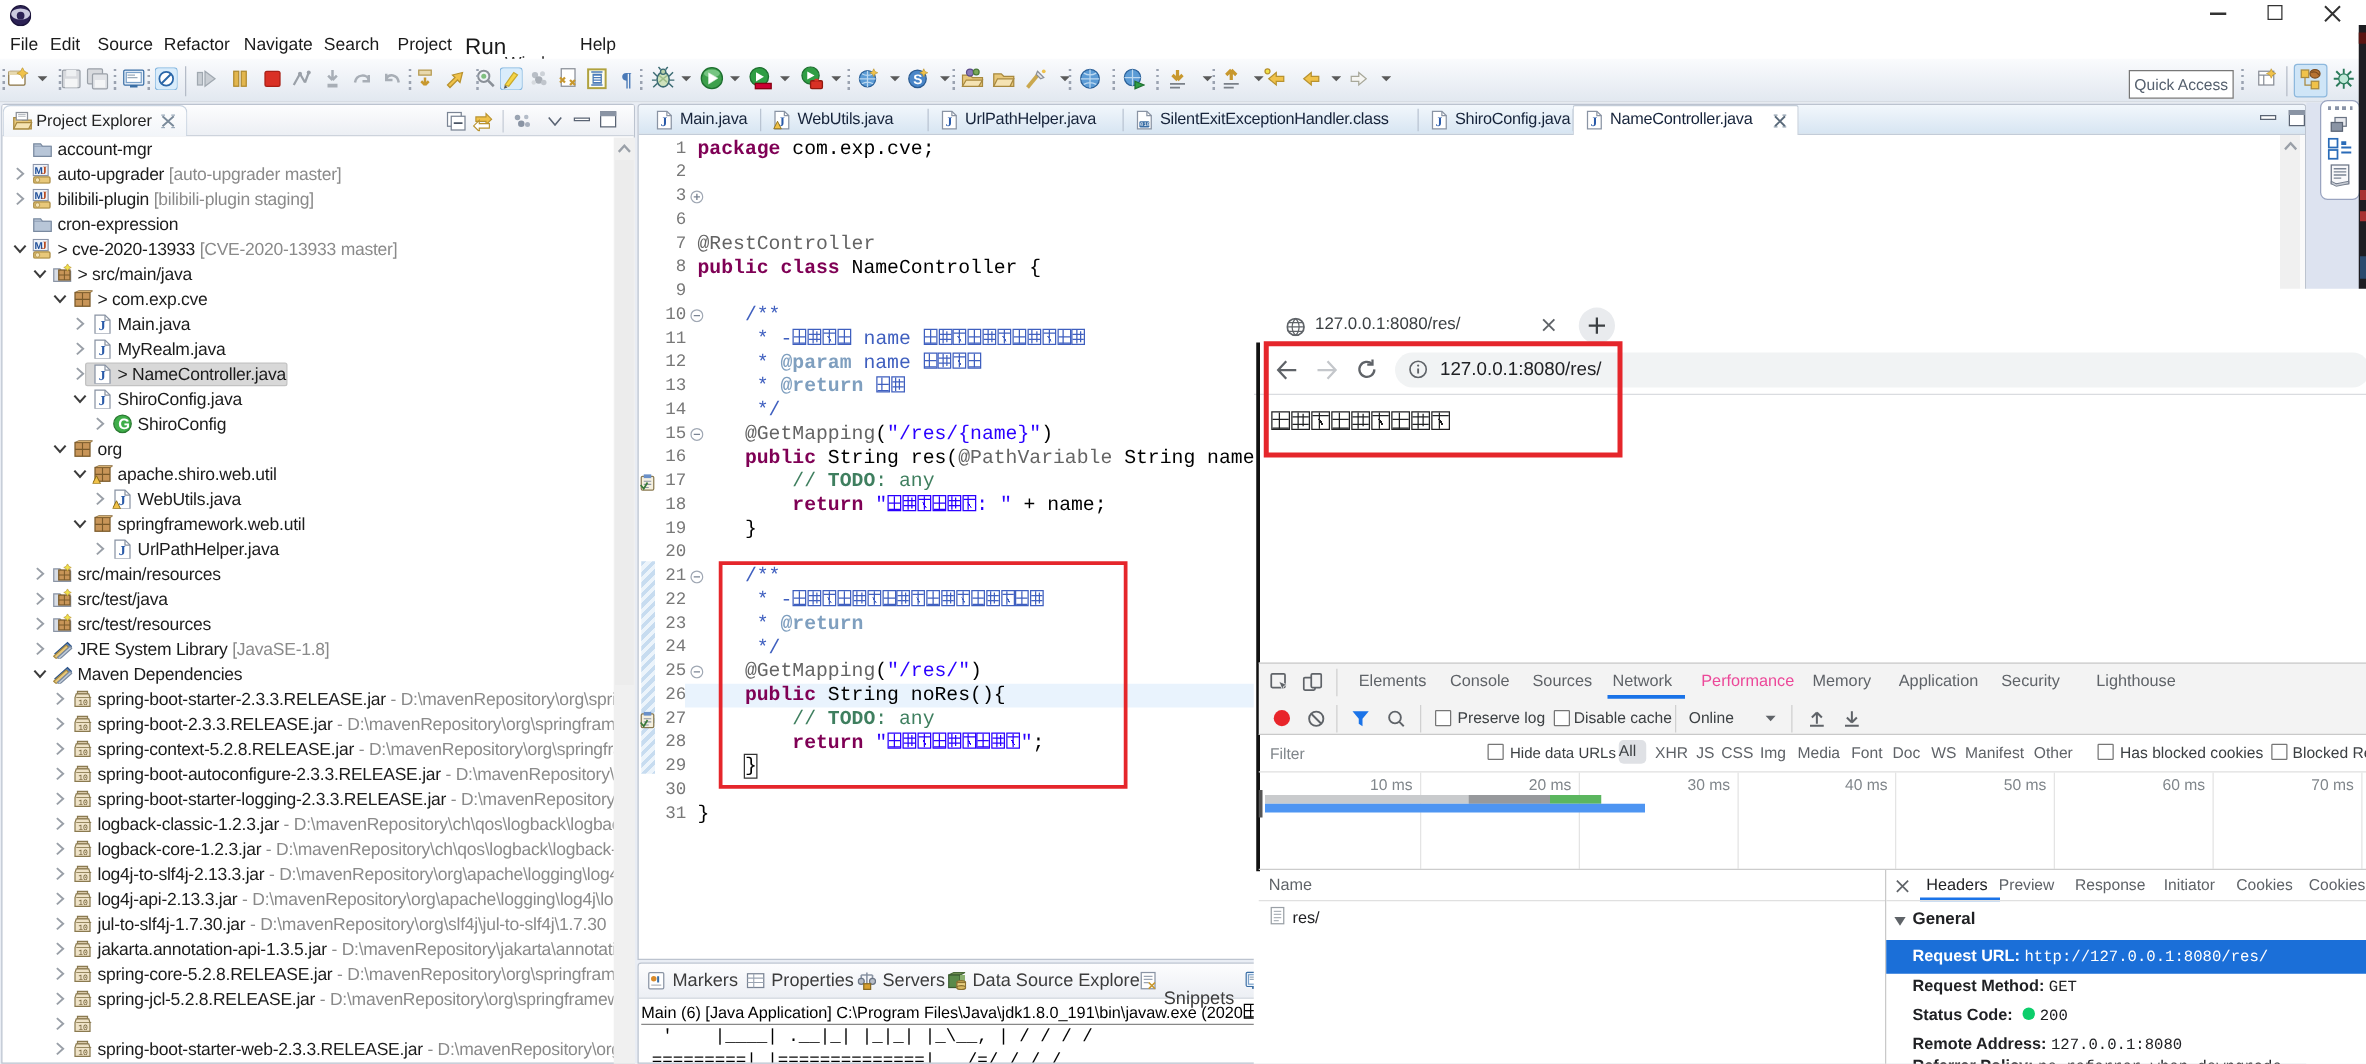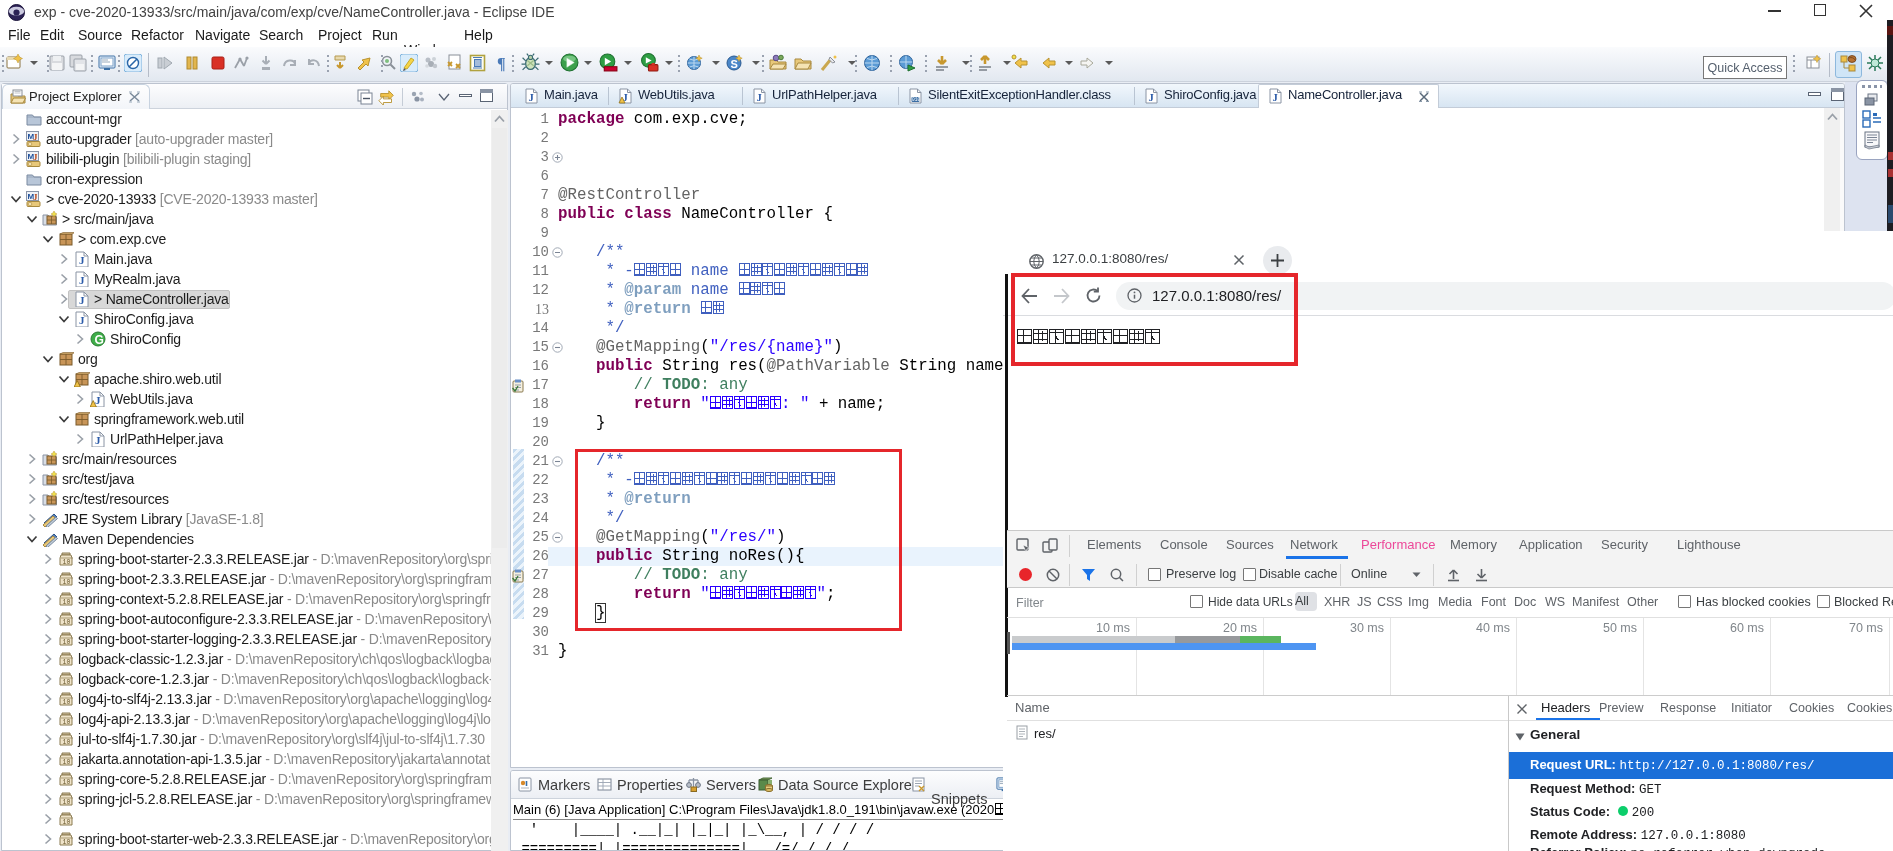--- a/index.html
+++ b/index.html
@@ -9,36 +9,35 @@
 svg{display:block}
 </style></head><body>
 
 <div class="ab" style="left:0;top:0;width:1893px;height:24px;background:#fff">
 <svg class="ab" style="left:8px;top:4px" width="17" height="17">
       <circle cx="8.5" cy="8.5" r="8" fill="#2c2255"></circle>
       <circle cx="8.5" cy="8.5" r="8" fill="none" stroke="#1b143a"></circle>
       <ellipse cx="8.5" cy="7.2" rx="7.6" ry="4.4" fill="#e8e8f8" opacity="0.85"></ellipse>
       <circle cx="8.5" cy="8.5" r="3.1" fill="#2c2255"></circle>
     </svg>
-<div class="ab" style="left:34px;top:4px;font-size:14px;color:#434343">exp - cve-2020-13933/src/main/java/com/exp/cve/NameController.java - Eclipse IDE</div>
 <div class="ab" style="left:1768px;top:10px;width:13px;height:2px;background:#333"></div>
 <div class="ab" style="left:1814px;top:4px;width:12px;height:12px;border:1.5px solid #333"></div>
 <svg class="ab" style="left:1859px;top:4px" width="14" height="14">
       <path d="M1 1 L13 13 M13 1 L1 13" stroke="#333" stroke-width="1.6"></path>
     </svg>
 </div>
 <div class="ab" style="left:0;top:24px;width:1893px;height:23px;background:#fff">
 <div class="ab" style="left:8px;top:3px;font-size:14px;color:#1a1a1a">File</div>
 <div class="ab" style="left:40px;top:3px;font-size:14px;color:#1a1a1a">Edit</div>
 <div class="ab" style="left:78px;top:3px;font-size:14px;color:#1a1a1a">Source</div>
 <div class="ab" style="left:131px;top:3px;font-size:14px;color:#1a1a1a">Refactor</div>
 <div class="ab" style="left:195px;top:3px;font-size:14px;color:#1a1a1a">Navigate</div>
 <div class="ab" style="left:259px;top:3px;font-size:14px;color:#1a1a1a">Search</div>
 <div class="ab" style="left:318px;top:3px;font-size:14px;color:#1a1a1a">Project</div>
-<div class="ab" style="left:372px;top:3px;font-size:14px;color:#1a1a1a">Run</div>
+<div class="ab" style="left:372px;top:3px;font-size:18px;color:#1a1a1a">Run</div>
 <div class="ab" style="left:404px;top:18px;font-size:14px;color:#1a1a1a">Window</div>
 <div class="ab" style="left:464px;top:3px;font-size:14px;color:#1a1a1a">Help</div>
 </div>
 <div class="ab" style="left:0;top:47px;width:1893px;height:35px;background:linear-gradient(#fafbfd,#e2e8f0);border-bottom:1px solid #ccd2dc">
 <svg class="ab" style="left:6px;top:7px" width="18" height="18" viewBox="0 0 18 18">
       <rect x="1" y="3" width="13" height="11" rx="1" fill="#fff" stroke="#8a7340"></rect>
       <rect x="1" y="3" width="13" height="3" fill="#e7d9b0"></rect>
       <path d="M12 0 l1.5 3 3 1.5 -3 1.5 -1.5 3 -1.5 -3 -3 -1.5 3 -1.5 z" fill="#f0c24a" stroke="#b8922f" stroke-width="0.5"></path>
     </svg>
 <svg class="ab" style="left:48px;top:7px" width="18" height="18" viewBox="0 0 18 18">
@@ -753,21 +752,21 @@
 <div class="ab" style="left:14px;top:159px;width:24px;height:19px;line-height:19px;font-family:'Liberation Mono',monospace;font-size:14px;color:#787878;text-align:right">10</div>
 <svg class="ab" style="left:41px;top:163px" width="11" height="11">
       <circle cx="5.5" cy="5.5" r="4.7" fill="#fff" stroke="#a0a8b4"></circle>
       <path d="M3 5.5 h5" stroke="#7a8494" stroke-width="1.1"></path>
     </svg>
 <div class="ab code" style="left:47px;top:159px;height:19px;line-height:19px"><span class="c">    /**</span></div>
 <div class="ab" style="left:14px;top:178px;width:24px;height:19px;line-height:19px;font-family:'Liberation Mono',monospace;font-size:14px;color:#787878;text-align:right">11</div>
 <div class="ab code" style="left:47px;top:178px;height:19px;line-height:19px"><span class="c">     * -<span style="display:inline-block;width:11px;height:12.6px;margin:0 0.45px;vertical-align:-1px;border:1.2px solid #3f5fbf;background:linear-gradient(#3f5fbf,#3f5fbf) 50% 45%/100% 1.3px no-repeat,linear-gradient(#3f5fbf,#3f5fbf) 50% 50%/1.3px 100% no-repeat,linear-gradient(#3f5fbf,#3f5fbf) 50% 100%/100% 1.3px no-repeat"></span><span style="display:inline-block;width:11px;height:12.6px;margin:0 0.45px;vertical-align:-1px;border:1.2px solid #3f5fbf;background:linear-gradient(#3f5fbf,#3f5fbf) 50% 30%/100% 1.3px no-repeat,linear-gradient(#3f5fbf,#3f5fbf) 50% 75%/100% 1.3px no-repeat,linear-gradient(#3f5fbf,#3f5fbf) 35% 50%/1.3px 100% no-repeat,linear-gradient(#3f5fbf,#3f5fbf) 75% 60%/1.3px 80% no-repeat"></span><span style="display:inline-block;width:11px;height:12.6px;margin:0 0.45px;vertical-align:-1px;border:1.2px solid #3f5fbf;background:linear-gradient(#3f5fbf,#3f5fbf) 50% 55%/1.3px 100% no-repeat,linear-gradient(#3f5fbf,#3f5fbf) 50% 20%/100% 1.3px no-repeat,linear-gradient(60deg,transparent 46%,#3f5fbf 46%,#3f5fbf 56%,transparent 56%) 50% 70%/100% 40% no-repeat"></span><span style="display:inline-block;width:11px;height:12.6px;margin:0 0.45px;vertical-align:-1px;border:1.2px solid #3f5fbf;background:linear-gradient(#3f5fbf,#3f5fbf) 50% 45%/100% 1.3px no-repeat,linear-gradient(#3f5fbf,#3f5fbf) 50% 50%/1.3px 100% no-repeat,linear-gradient(#3f5fbf,#3f5fbf) 50% 100%/100% 1.3px no-repeat"></span> name <span style="display:inline-block;width:11px;height:12.6px;margin:0 0.45px;vertical-align:-1px;border:1.2px solid #3f5fbf;background:linear-gradient(#3f5fbf,#3f5fbf) 50% 45%/100% 1.3px no-repeat,linear-gradient(#3f5fbf,#3f5fbf) 50% 50%/1.3px 100% no-repeat,linear-gradient(#3f5fbf,#3f5fbf) 50% 100%/100% 1.3px no-repeat"></span><span style="display:inline-block;width:11px;height:12.6px;margin:0 0.45px;vertical-align:-1px;border:1.2px solid #3f5fbf;background:linear-gradient(#3f5fbf,#3f5fbf) 50% 30%/100% 1.3px no-repeat,linear-gradient(#3f5fbf,#3f5fbf) 50% 75%/100% 1.3px no-repeat,linear-gradient(#3f5fbf,#3f5fbf) 35% 50%/1.3px 100% no-repeat,linear-gradient(#3f5fbf,#3f5fbf) 75% 60%/1.3px 80% no-repeat"></span><span style="display:inline-block;width:11px;height:12.6px;margin:0 0.45px;vertical-align:-1px;border:1.2px solid #3f5fbf;background:linear-gradient(#3f5fbf,#3f5fbf) 50% 55%/1.3px 100% no-repeat,linear-gradient(#3f5fbf,#3f5fbf) 50% 20%/100% 1.3px no-repeat,linear-gradient(60deg,transparent 46%,#3f5fbf 46%,#3f5fbf 56%,transparent 56%) 50% 70%/100% 40% no-repeat"></span><span style="display:inline-block;width:11px;height:12.6px;margin:0 0.45px;vertical-align:-1px;border:1.2px solid #3f5fbf;background:linear-gradient(#3f5fbf,#3f5fbf) 50% 45%/100% 1.3px no-repeat,linear-gradient(#3f5fbf,#3f5fbf) 50% 50%/1.3px 100% no-repeat,linear-gradient(#3f5fbf,#3f5fbf) 50% 100%/100% 1.3px no-repeat"></span><span style="display:inline-block;width:11px;height:12.6px;margin:0 0.45px;vertical-align:-1px;border:1.2px solid #3f5fbf;background:linear-gradient(#3f5fbf,#3f5fbf) 50% 30%/100% 1.3px no-repeat,linear-gradient(#3f5fbf,#3f5fbf) 50% 75%/100% 1.3px no-repeat,linear-gradient(#3f5fbf,#3f5fbf) 35% 50%/1.3px 100% no-repeat,linear-gradient(#3f5fbf,#3f5fbf) 75% 60%/1.3px 80% no-repeat"></span><span style="display:inline-block;width:11px;height:12.6px;margin:0 0.45px;vertical-align:-1px;border:1.2px solid #3f5fbf;background:linear-gradient(#3f5fbf,#3f5fbf) 50% 55%/1.3px 100% no-repeat,linear-gradient(#3f5fbf,#3f5fbf) 50% 20%/100% 1.3px no-repeat,linear-gradient(60deg,transparent 46%,#3f5fbf 46%,#3f5fbf 56%,transparent 56%) 50% 70%/100% 40% no-repeat"></span><span style="display:inline-block;width:11px;height:12.6px;margin:0 0.45px;vertical-align:-1px;border:1.2px solid #3f5fbf;background:linear-gradient(#3f5fbf,#3f5fbf) 50% 45%/100% 1.3px no-repeat,linear-gradient(#3f5fbf,#3f5fbf) 50% 50%/1.3px 100% no-repeat,linear-gradient(#3f5fbf,#3f5fbf) 50% 100%/100% 1.3px no-repeat"></span><span style="display:inline-block;width:11px;height:12.6px;margin:0 0.45px;vertical-align:-1px;border:1.2px solid #3f5fbf;background:linear-gradient(#3f5fbf,#3f5fbf) 50% 30%/100% 1.3px no-repeat,linear-gradient(#3f5fbf,#3f5fbf) 50% 75%/100% 1.3px no-repeat,linear-gradient(#3f5fbf,#3f5fbf) 35% 50%/1.3px 100% no-repeat,linear-gradient(#3f5fbf,#3f5fbf) 75% 60%/1.3px 80% no-repeat"></span><span style="display:inline-block;width:11px;height:12.6px;margin:0 0.45px;vertical-align:-1px;border:1.2px solid #3f5fbf;background:linear-gradient(#3f5fbf,#3f5fbf) 50% 55%/1.3px 100% no-repeat,linear-gradient(#3f5fbf,#3f5fbf) 50% 20%/100% 1.3px no-repeat,linear-gradient(60deg,transparent 46%,#3f5fbf 46%,#3f5fbf 56%,transparent 56%) 50% 70%/100% 40% no-repeat"></span><span style="display:inline-block;width:11px;height:12.6px;margin:0 0.45px;vertical-align:-1px;border:1.2px solid #3f5fbf;background:linear-gradient(#3f5fbf,#3f5fbf) 50% 45%/100% 1.3px no-repeat,linear-gradient(#3f5fbf,#3f5fbf) 50% 50%/1.3px 100% no-repeat,linear-gradient(#3f5fbf,#3f5fbf) 50% 100%/100% 1.3px no-repeat"></span><span style="display:inline-block;width:11px;height:12.6px;margin:0 0.45px;vertical-align:-1px;border:1.2px solid #3f5fbf;background:linear-gradient(#3f5fbf,#3f5fbf) 50% 30%/100% 1.3px no-repeat,linear-gradient(#3f5fbf,#3f5fbf) 50% 75%/100% 1.3px no-repeat,linear-gradient(#3f5fbf,#3f5fbf) 35% 50%/1.3px 100% no-repeat,linear-gradient(#3f5fbf,#3f5fbf) 75% 60%/1.3px 80% no-repeat"></span></span></div>
 <div class="ab" style="left:14px;top:197px;width:24px;height:19px;line-height:19px;font-family:'Liberation Mono',monospace;font-size:14px;color:#787878;text-align:right">12</div>
 <div class="ab code" style="left:47px;top:197px;height:19px;line-height:19px"><span class="c">     * <span class="ct">@param</span> name <span style="display:inline-block;width:11px;height:12.6px;margin:0 0.45px;vertical-align:-1px;border:1.2px solid #3f5fbf;background:linear-gradient(#3f5fbf,#3f5fbf) 50% 45%/100% 1.3px no-repeat,linear-gradient(#3f5fbf,#3f5fbf) 50% 50%/1.3px 100% no-repeat,linear-gradient(#3f5fbf,#3f5fbf) 50% 100%/100% 1.3px no-repeat"></span><span style="display:inline-block;width:11px;height:12.6px;margin:0 0.45px;vertical-align:-1px;border:1.2px solid #3f5fbf;background:linear-gradient(#3f5fbf,#3f5fbf) 50% 30%/100% 1.3px no-repeat,linear-gradient(#3f5fbf,#3f5fbf) 50% 75%/100% 1.3px no-repeat,linear-gradient(#3f5fbf,#3f5fbf) 35% 50%/1.3px 100% no-repeat,linear-gradient(#3f5fbf,#3f5fbf) 75% 60%/1.3px 80% no-repeat"></span><span style="display:inline-block;width:11px;height:12.6px;margin:0 0.45px;vertical-align:-1px;border:1.2px solid #3f5fbf;background:linear-gradient(#3f5fbf,#3f5fbf) 50% 55%/1.3px 100% no-repeat,linear-gradient(#3f5fbf,#3f5fbf) 50% 20%/100% 1.3px no-repeat,linear-gradient(60deg,transparent 46%,#3f5fbf 46%,#3f5fbf 56%,transparent 56%) 50% 70%/100% 40% no-repeat"></span><span style="display:inline-block;width:11px;height:12.6px;margin:0 0.45px;vertical-align:-1px;border:1.2px solid #3f5fbf;background:linear-gradient(#3f5fbf,#3f5fbf) 50% 45%/100% 1.3px no-repeat,linear-gradient(#3f5fbf,#3f5fbf) 50% 50%/1.3px 100% no-repeat,linear-gradient(#3f5fbf,#3f5fbf) 50% 100%/100% 1.3px no-repeat"></span></span></div>
-<div class="ab" style="left:14px;top:216px;width:24px;height:19px;line-height:19px;font-family:Liberation Serif, serif;font-size:14px;color:#787878;text-align:right">13</div>
+<div class="ab" style="left:14px;top:216px;width:24px;height:19px;line-height:19px;font-family:Liberation Mono, monospace;font-size:14px;color:#787878;text-align:right">13</div>
 <div class="ab code" style="left:47px;top:216px;height:19px;line-height:19px"><span class="c">     * <span class="ct">@return</span> <span style="display:inline-block;width:11px;height:12.6px;margin:0 0.45px;vertical-align:-1px;border:1.2px solid #3f5fbf;background:linear-gradient(#3f5fbf,#3f5fbf) 50% 45%/100% 1.3px no-repeat,linear-gradient(#3f5fbf,#3f5fbf) 50% 50%/1.3px 100% no-repeat,linear-gradient(#3f5fbf,#3f5fbf) 50% 100%/100% 1.3px no-repeat"></span><span style="display:inline-block;width:11px;height:12.6px;margin:0 0.45px;vertical-align:-1px;border:1.2px solid #3f5fbf;background:linear-gradient(#3f5fbf,#3f5fbf) 50% 30%/100% 1.3px no-repeat,linear-gradient(#3f5fbf,#3f5fbf) 50% 75%/100% 1.3px no-repeat,linear-gradient(#3f5fbf,#3f5fbf) 35% 50%/1.3px 100% no-repeat,linear-gradient(#3f5fbf,#3f5fbf) 75% 60%/1.3px 80% no-repeat"></span></span></div>
 <div class="ab" style="left:14px;top:235px;width:24px;height:19px;line-height:19px;font-family:'Liberation Mono',monospace;font-size:14px;color:#787878;text-align:right">14</div>
 <div class="ab code" style="left:47px;top:235px;height:19px;line-height:19px"><span class="c">     */</span></div>
 <div class="ab" style="left:14px;top:254px;width:24px;height:19px;line-height:19px;font-family:'Liberation Mono',monospace;font-size:14px;color:#787878;text-align:right">15</div>
 <svg class="ab" style="left:41px;top:258px" width="11" height="11">
       <circle cx="5.5" cy="5.5" r="4.7" fill="#fff" stroke="#a0a8b4"></circle>
       <path d="M3 5.5 h5" stroke="#7a8494" stroke-width="1.1"></path>
     </svg>
 <div class="ab code" style="left:47px;top:254px;height:19px;line-height:19px">    <span class="a">@GetMapping</span>(<span class="s">"/res/{name}"</span>)</div>
 <div class="ab" style="left:14px;top:273px;width:24px;height:19px;line-height:19px;font-family:'Liberation Mono',monospace;font-size:14px;color:#787878;text-align:right">16</div>

